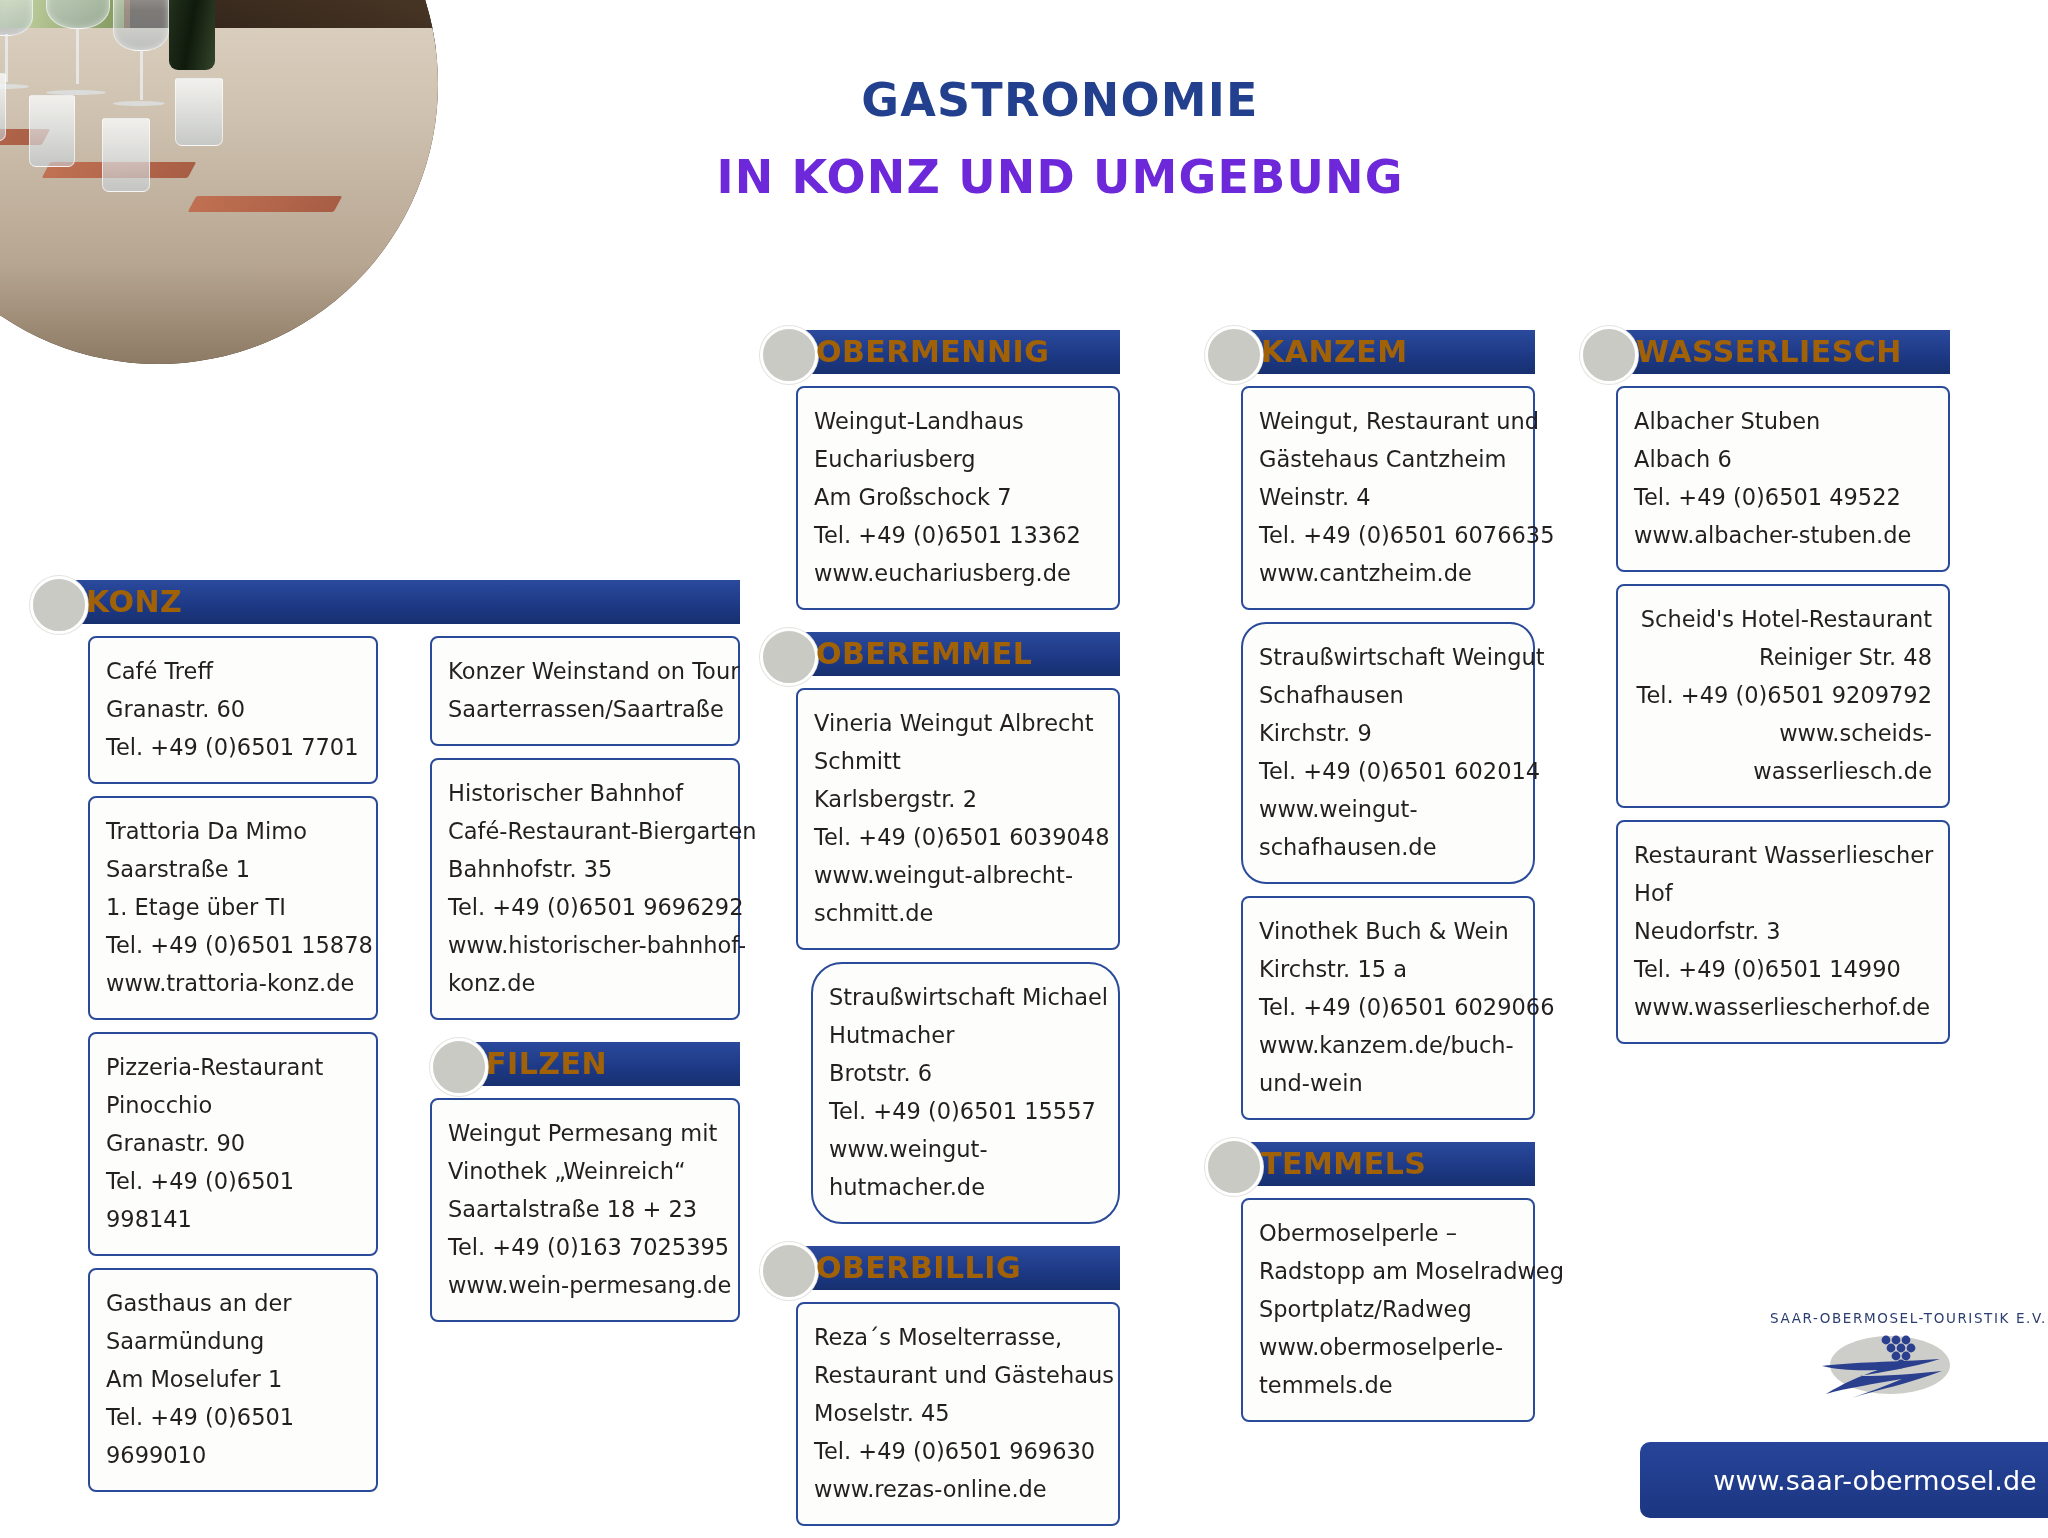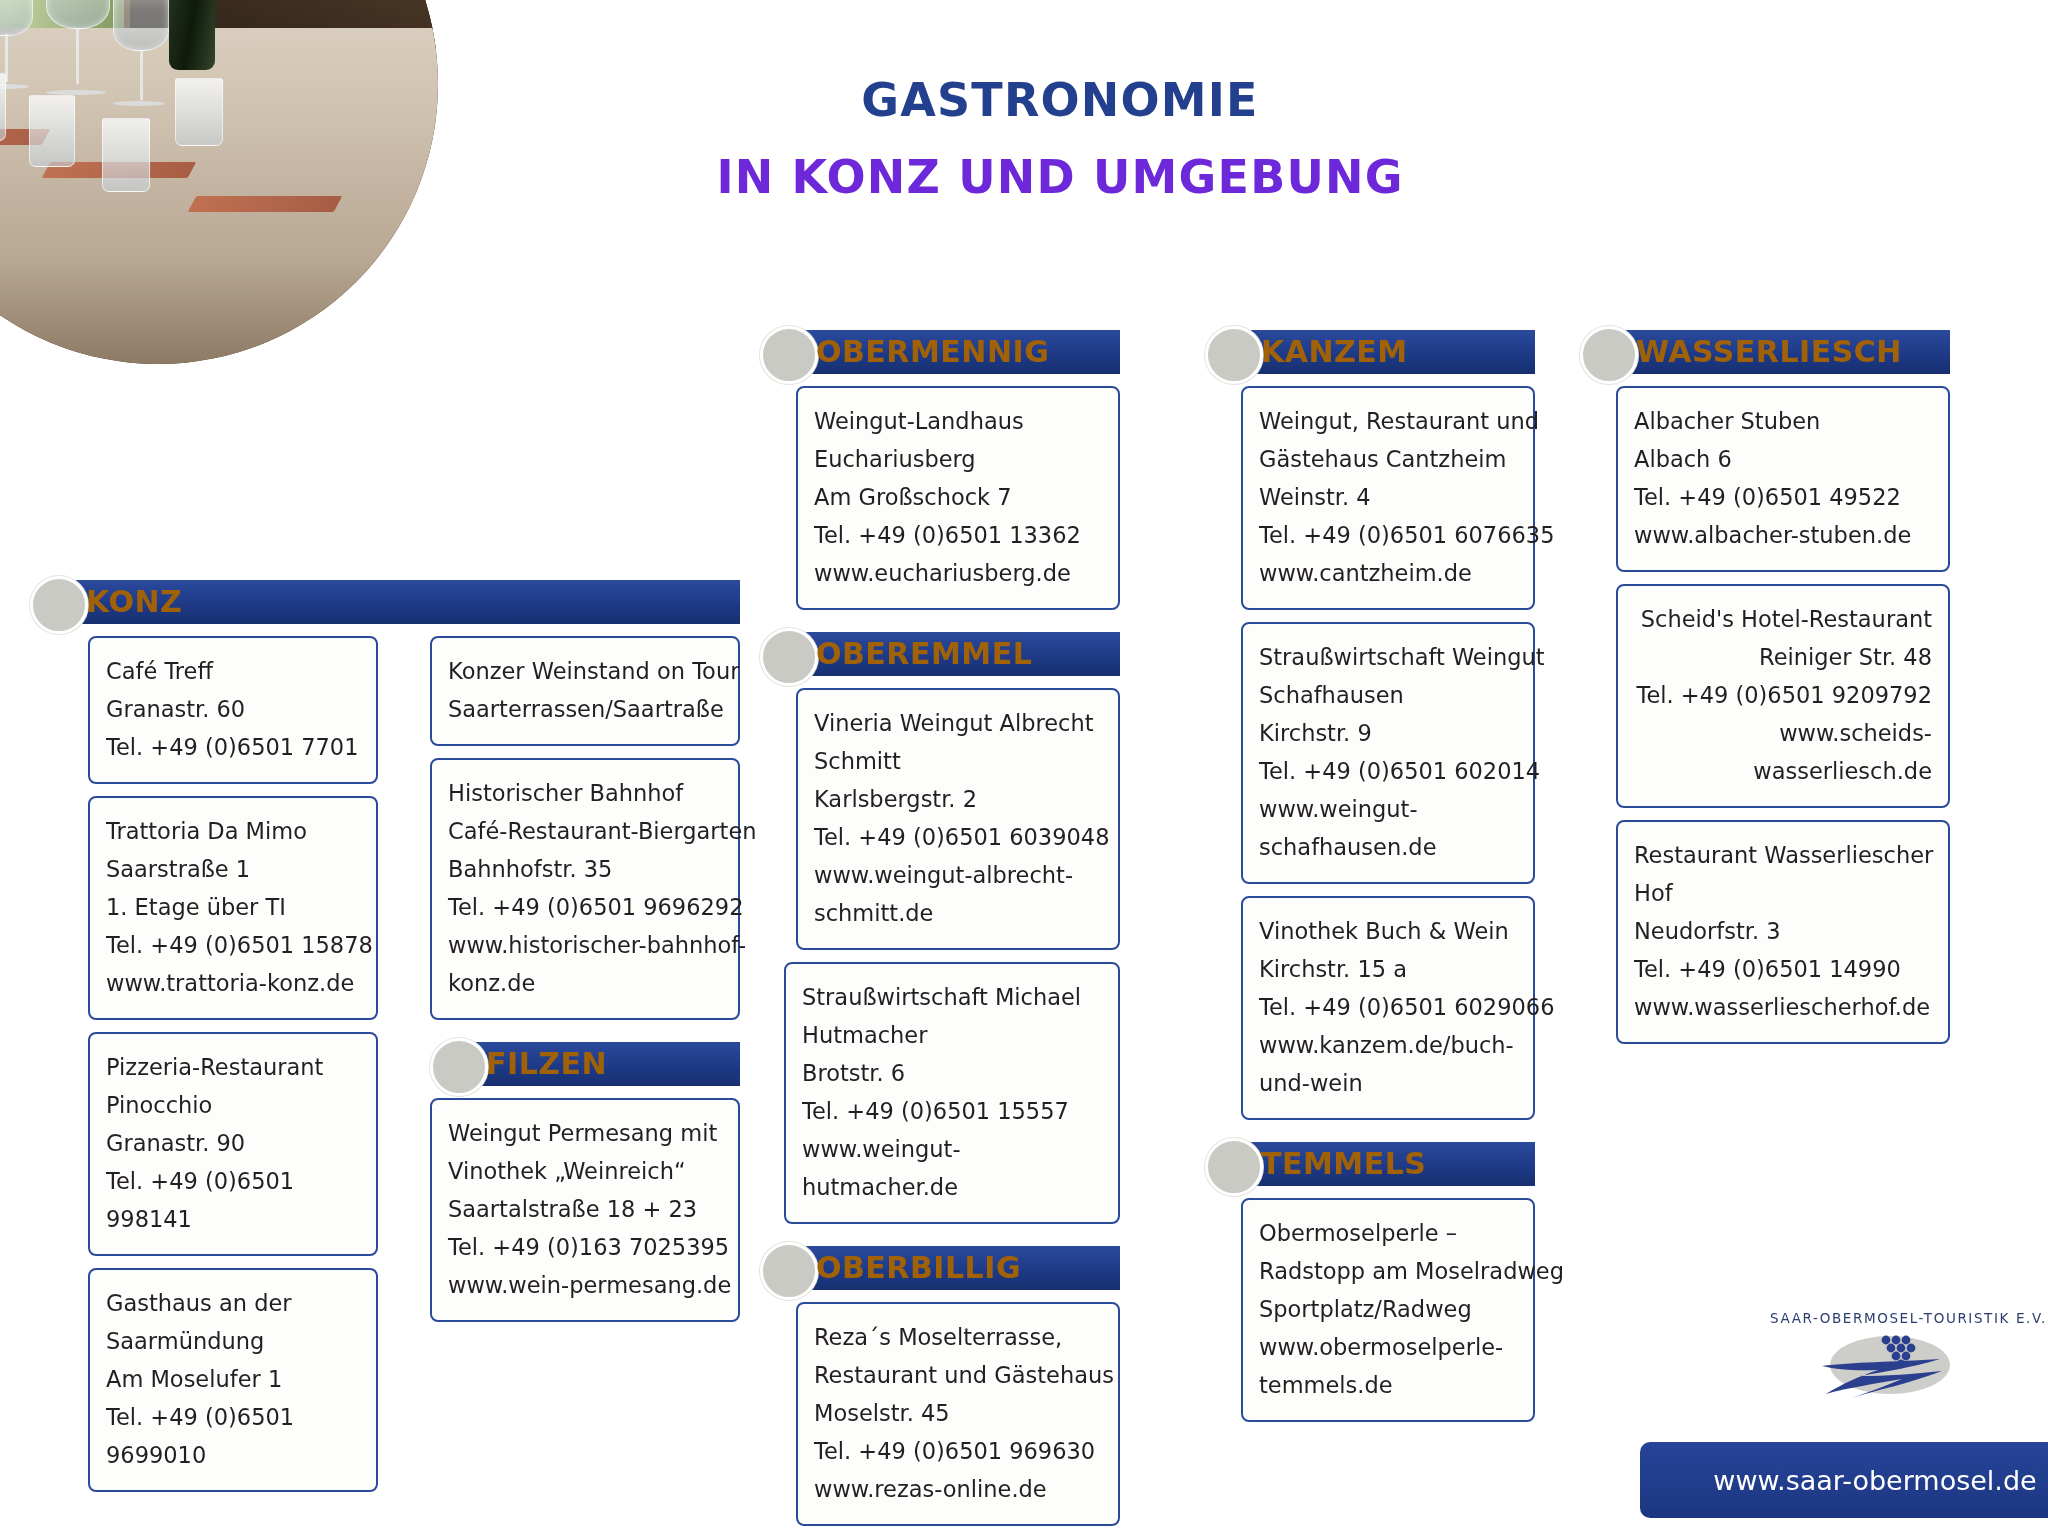--- a/index.html
+++ b/index.html
@@ -359,21 +359,21 @@
       <div class="label">OBEREMMEL</div>
     </div>
     <div class="card" style="margin-left:36px;">
       <div class="line">Vineria Weingut Albrecht</div>
       <div class="line">Schmitt</div>
       <div class="line">Karlsbergstr. 2</div>
       <div class="line">Tel. +49 (0)6501 6039048</div>
       <div class="line">www.weingut-albrecht-</div>
       <div class="line">schmitt.de</div>
     </div>
-    <div class="card" style="margin-left:24px;">
+    <div class="card" style="margin-left:51px;border-radius:31px;">
       <div class="line">Straußwirtschaft Michael</div>
       <div class="line">Hutmacher</div>
       <div class="line">Brotstr. 6</div>
       <div class="line">Tel. +49 (0)6501 15557</div>
       <div class="line">www.weingut-</div>
       <div class="line">hutmacher.de</div>
     </div>
   </div>
 
   <div class="subsection">
@@ -398,21 +398,21 @@
     <div class="bar"></div>
     <div class="label">KANZEM</div>
   </div>
   <div class="card" style="margin-left:36px;">
     <div class="line">Weingut, Restaurant und</div>
     <div class="line">Gästehaus Cantzheim</div>
     <div class="line">Weinstr. 4</div>
     <div class="line">Tel. +49 (0)6501 6076635</div>
     <div class="line">www.cantzheim.de</div>
   </div>
-  <div class="card" style="margin-left:36px;">
+  <div class="card" style="margin-left:36px;border-radius:25px;">
     <div class="line">Straußwirtschaft Weingut</div>
     <div class="line">Schafhausen</div>
     <div class="line">Kirchstr. 9</div>
     <div class="line">Tel. +49 (0)6501 602014</div>
     <div class="line">www.weingut-</div>
     <div class="line">schafhausen.de</div>
   </div>
   <div class="card" style="margin-left:36px;">
     <div class="line">Vinothek Buch &amp; Wein</div>
     <div class="line">Kirchstr. 15 a</div>

